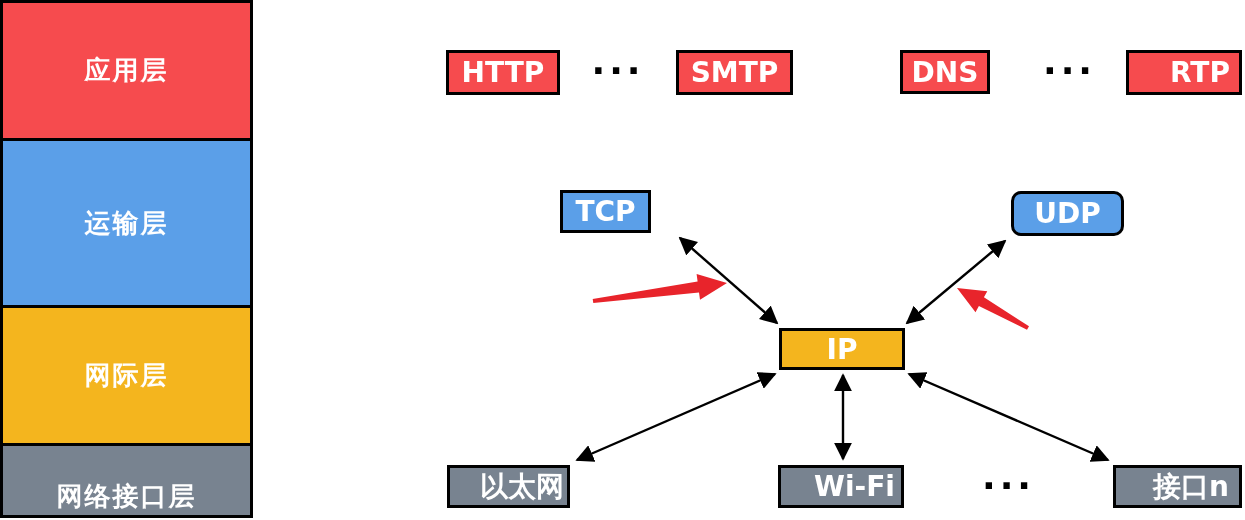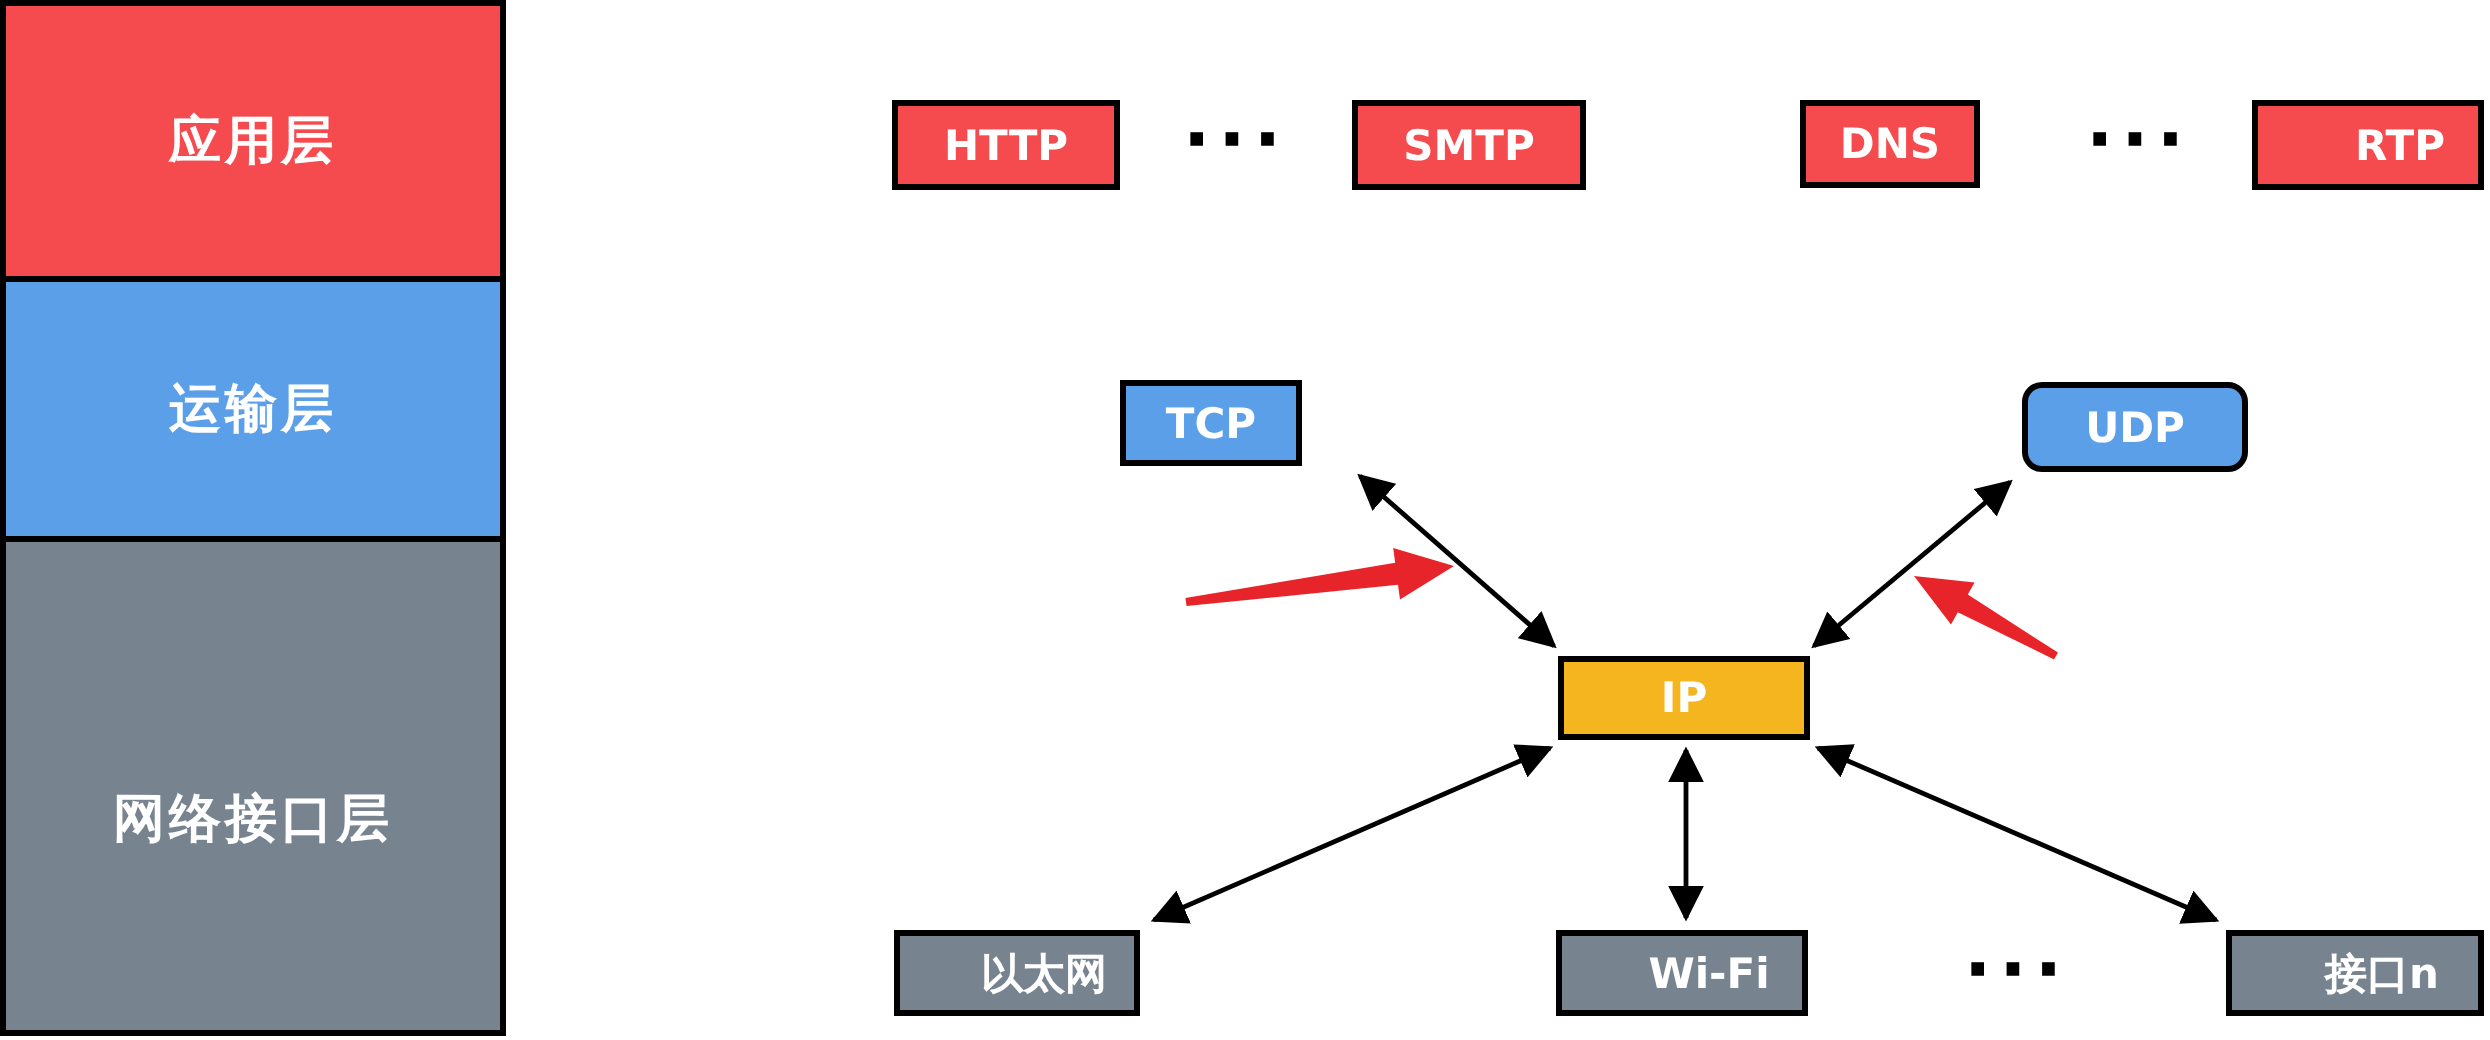--- a/index.html
+++ b/index.html
@@ -32,35 +32,35 @@
     border-bottom: 3px solid #000;
     display: flex;
     align-items: center;
     justify-content: center;
     color: #fff;
     font-weight: bold;
     font-size: 26px;
     letter-spacing: 2px;
   }
   .layer-app  { height: 138px; background: #F64B4E; }
-  .layer-tra  { height: 130px; background: #5B9FE8; }
+  .layer-tra  { height: 167px; background: #5B9FE8; }
   .layer-net  { height: 138px; background: #F4B51E; }
   .layer-link { flex: 1; background: #788390; border-bottom: none; padding-top: 32px; }
 
   
   .box {
     position: absolute;
     box-sizing: border-box;
     border: 3px solid #000;
     display: flex;
     align-items: center;
     justify-content: center;
     color: #fff;
     font-weight: bold;
-    font-size: 21px;
+    font-size: 28px;
   }
   .box.red    { background: #F64B4E; }
   .box.blue   { background: #5B9FE8; }
   .box.yellow { background: #F4B51E; }
   .box.gray   { background: #788390; padding-left: 27px; }
 
   .b-http  { left: 446px;  top: 50px;  width: 114px; height: 45px; }
   .b-smtp  { left: 676px;  top: 50px;  width: 117px; height: 45px; }
   .b-dns   { left: 900px;  top: 50px;  width: 90px; height: 44px; }
   .b-rtp   { left: 1126px; top: 50px;  width: 116px; height: 45px; padding-left: 32px; }
@@ -100,20 +100,23 @@
 <body>
 
 <div class="canvas">
 
   <div class="stack">
     <div class="layer layer-app">
       <span>应用层</span>
     </div>
     <div class="layer layer-tra">
       <span>运输层</span>
+    </div>
+    <div class="layer layer-net">
+      <span>网际层</span>
     </div>
     <div class="layer layer-link">
       <span>网络接口层</span>
     </div>
   </div>
 
   <svg class="overlay" viewBox="0 0 1245 520">
     <defs>
       <marker id="ah" viewBox="0 0 10 10" refX="9" refY="5" markerWidth="7.5" markerHeight="7.5" orient="auto-start-reverse">
         <path d="M0,0 L10,5 L0,10 z" fill="#000000"></path>

